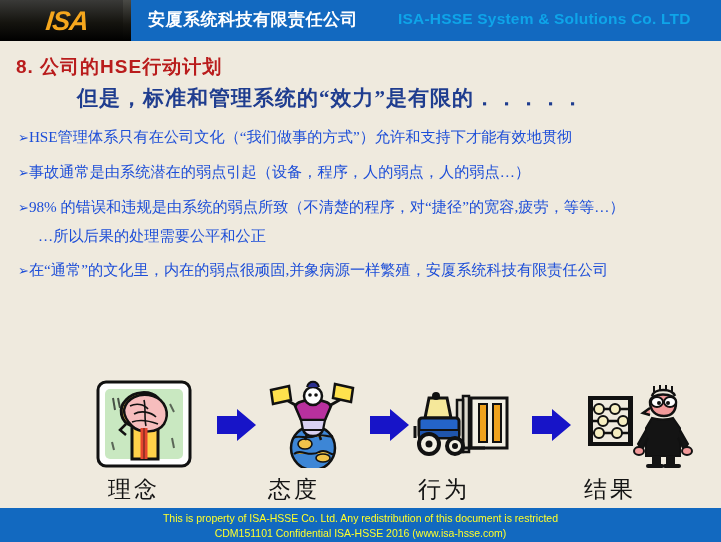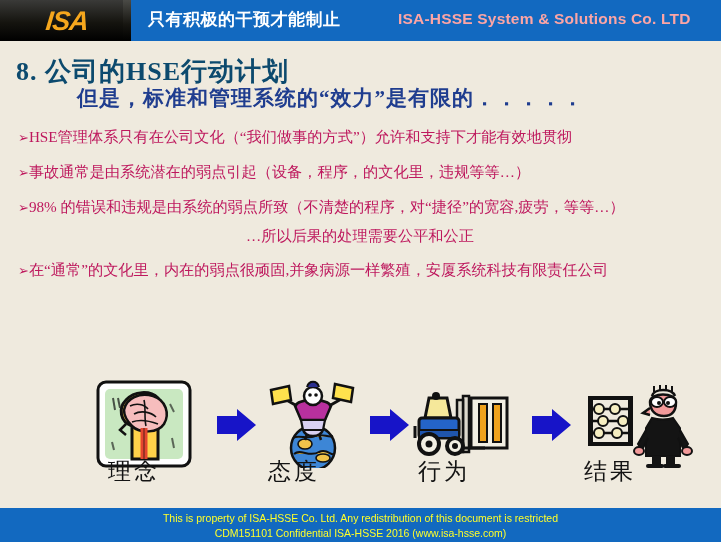--- a/index.html
+++ b/index.html
@@ -70,37 +70,37 @@
     font-family: "Liberation Sans", sans-serif;
     font-weight: bold;
     font-size: 17px;
     letter-spacing: 0.5px;
     white-space: nowrap;
   }
   .header-title-en {
     position: absolute;
     left: 398px;
     top: 10px;
-    color: #fca5a5;
+    color: #0ea5e9;
     font-family: "Liberation Sans", sans-serif;
     font-weight: bold;
     font-size: 15.5px;
     letter-spacing: 0.2px;
     white-space: nowrap;
   }
 
   
   .slide-title {
     position: absolute;
     left: 16px;
     top: 54px;
-    color: #0c4a6e;
-    font-family: Liberation Serif, serif;
-    font-weight: bold;
-    font-size: 26px;
+    color: #b91c1c;
+    font-family: Liberation Sans, sans-serif;
+    font-weight: bold;
+    font-size: 19px;
     letter-spacing: 1px;
     white-space: nowrap;
   }
   .slide-subtitle {
     position: absolute;
     left: 38px;
     top: 84px;
     color: #1f3d8f;
     font-family: "Liberation Serif", serif;
     font-weight: bold;
@@ -108,38 +108,37 @@
     letter-spacing: 1px;
     white-space: nowrap;
     margin-left: 39px;
   }
 
   .bullets {
     position: absolute;
     left: 18px;
     top: 126px;
     width: 676px;
-    color: #be185d;
+    color: #1d4ed8;
     font-family: "Liberation Serif", serif;
     font-size: 15.2px;
     line-height: 22px;
   }
   .bullet {
     margin: 0 0 12px 0;
     text-indent: 0;
   }
   .bullet .arrow {
     font-family: "DejaVu Sans", sans-serif;
     font-size: 13px;
   }
   .bullet.tight { margin-bottom: 6px; }
   .subline {
-    margin: 0 0 12px 4px;
+    margin: 0 0 12px 16px;
     padding-left: 4px;
-    text-align: center;
   }
 
   
   .imgrow {
     position: absolute;
     left: 0;
     top: 378px;
     width: 721px;
     height: 90px;
   }
@@ -147,21 +146,21 @@
 
   .arrowblock {
     position: absolute;
     width: 40px;
     height: 34px;
   }
 
   .labels {
     position: absolute;
     left: 0;
-    top: 452px;
+    top: 470px;
     width: 706px;
     height: 34px;
   }
   .label {
     position: absolute;
     color: #141414;
     font-family: "Liberation Serif", serif;
     font-size: 23px;
     letter-spacing: 3px;
     white-space: nowrap;
@@ -189,30 +188,30 @@
 </head>
 <body>
 
 <div id="slide">
 
   <div class="header">
     <div class="header-dark"></div>
     <div class="header-dark2"></div>
     <div class="header-blue"></div>
     <div class="logo">ISA</div>
-    <div class="header-title-cn">只有积极的干预才能制止</div>
+    <div class="header-title-cn">安厦系统科技有限责任公司</div>
     <div class="header-title-en">ISA-HSSE  System &amp; Solutions Co. LTD</div>
   </div>
 
   <div class="slide-title">8.  公司的HSE行动计划</div>
   <div class="slide-subtitle">但是，标准和管理系统的“效力”是有限的．．．．．</div>
 
   <div class="bullets">
     <p class="bullet"><span class="arrow">➢</span><span>HSE管理体系只有在公司文化（“我们做事的方式”）允许和支持下才能有效地贯彻</span></p>
-    <p class="bullet"><span class="arrow">➢</span><span>事故通常是由系统潜在的弱点引起（设备，程序，的文化里，违规等等…）</span></p>
+    <p class="bullet"><span class="arrow">➢</span><span>事故通常是由系统潜在的弱点引起（设备，程序，人的弱点，人的弱点…）</span></p>
     <p class="bullet tight"><span class="arrow">➢</span><span>98% 的错误和违规是由系统的弱点所致（不清楚的程序，对“捷径”的宽容,疲劳，等等…）</span></p>
     <p class="subline">…所以后果的处理需要公平和公正</p>
     <p class="bullet"><span class="arrow">➢</span><span>在“通常”的文化里，内在的弱点很顽固,并象病源一样繁殖，安厦系统科技有限责任公司</span></p>
   </div>
 
   <div class="imgrow">
 
     <svg class="pic" style="left:96px; top:2px;" width="96" height="88" viewBox="0 0 96 88">
       <rect x="2" y="2" width="92" height="84" rx="8" fill="#ffffff" stroke="#111" stroke-width="3"></rect>
       <rect x="9" y="9" width="78" height="70" rx="5" fill="#c9e8c1"></rect>

